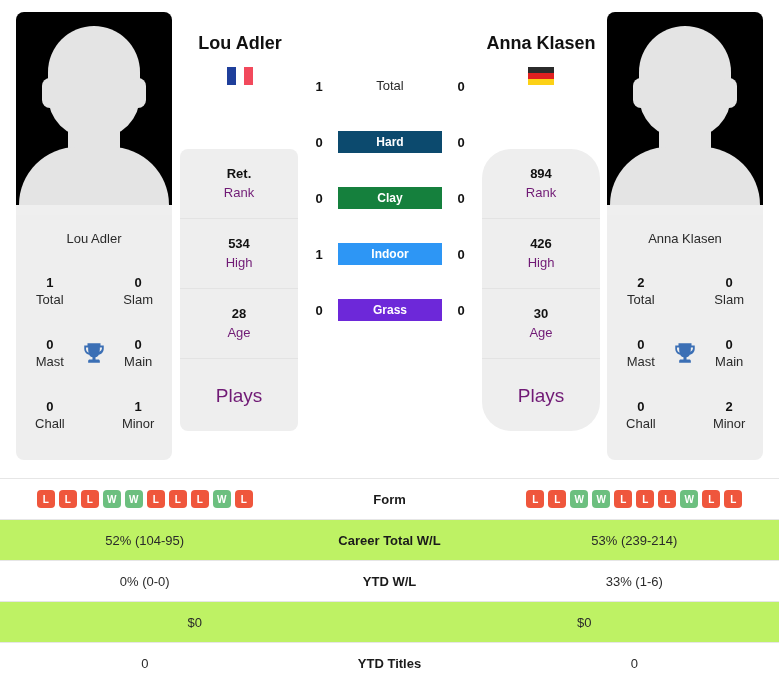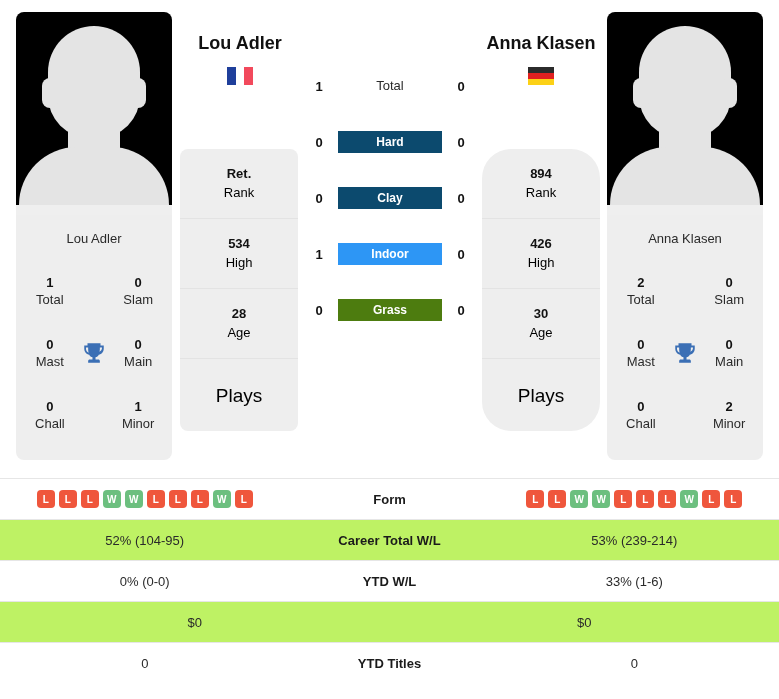--- a/index.html
+++ b/index.html
@@ -74,21 +74,21 @@
   }
   .info-card.left  { left: 180px; }
   .info-card.right { left: 482px; border-radius: 29px; }
   .info-item {
     height: 70px; display: flex; flex-direction: column;
     align-items: center; justify-content: center;
     border-bottom: 1px solid #e3e3e3;
   }
   .info-item:last-child { border-bottom: none; height: 72px; }
   .info-item .v { font-size: 13px; font-weight: bold; color: #111; line-height: 18px; }
-  .info-item .k { font-size: 13px; color: #000000; line-height: 19px; }
+  .info-item .k { font-size: 13px; color: #701a75; line-height: 19px; }
   .info-item.plays .k { font-size: 19px; }
 
   
   .surface-col {
     position: absolute; left: 306px; top: 58px; width: 168px;
   }
   .surface-row {
     display: flex; align-items: center; height: 56px;
   }
   .surface-row .num {
@@ -307,31 +307,31 @@
         <div class="badge plain">Total</div>
         <div class="num">0</div>
       </div>
       <div class="surface-row">
         <div class="num">0</div>
         <div class="badge" style="background:#0c4a6e">Hard</div>
         <div class="num">0</div>
       </div>
       <div class="surface-row">
         <div class="num">0</div>
-        <div class="badge" style="background:#0c4a6e">Clay</div>
+        <div class="badge" style="background:#15803d">Clay</div>
         <div class="num">0</div>
       </div>
       <div class="surface-row">
         <div class="num">1</div>
         <div class="badge" style="background:#2d96f5">Indoor</div>
         <div class="num">0</div>
       </div>
       <div class="surface-row">
         <div class="num">0</div>
-        <div class="badge" style="background:#4d7c0f">Grass</div>
+        <div class="badge" style="background:#6d28d9">Grass</div>
         <div class="num">0</div>
       </div>
     </div>
   </div>
 
   <div class="table">
     <div class="trow">
       <div class="side form-strip" id="form-left">
           <div class="fb L">L</div>
           <div class="fb L">L</div>

